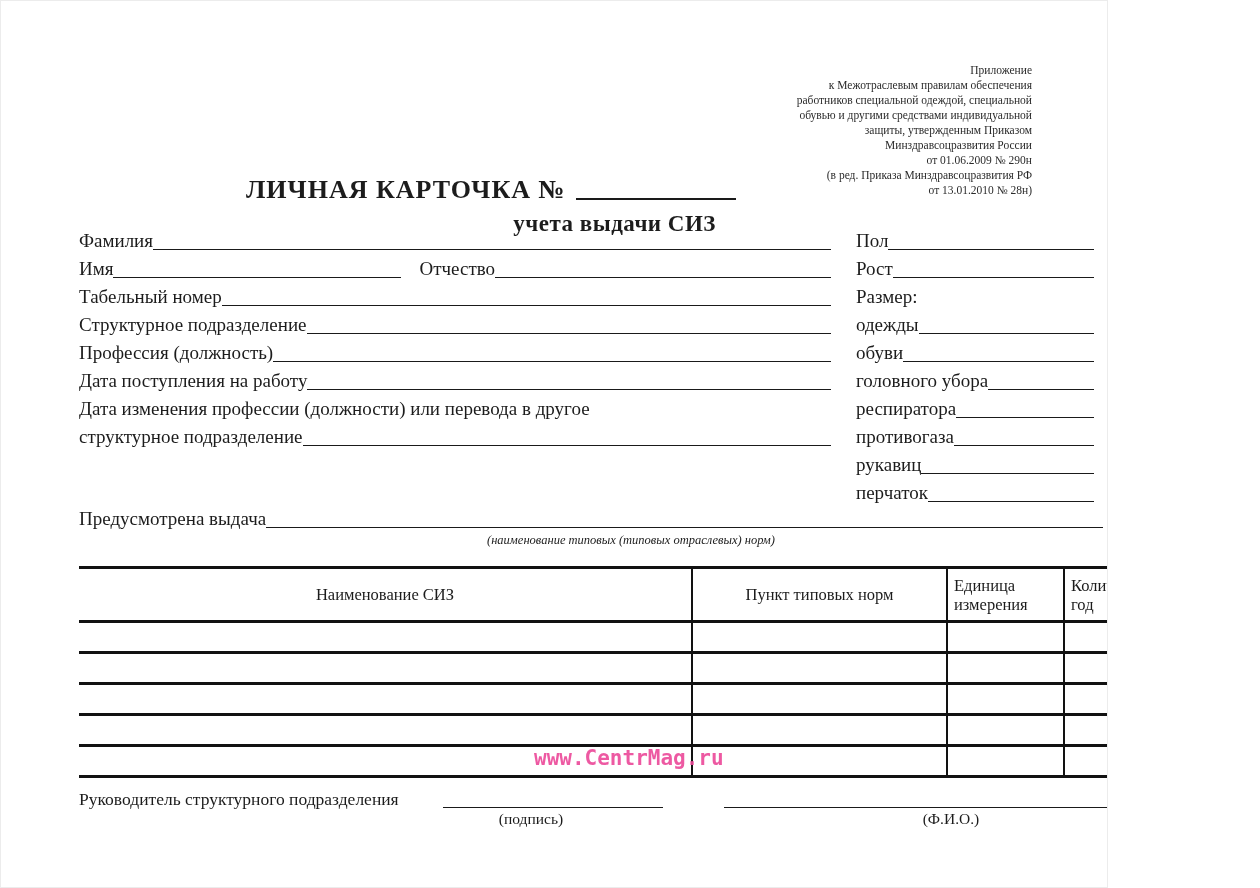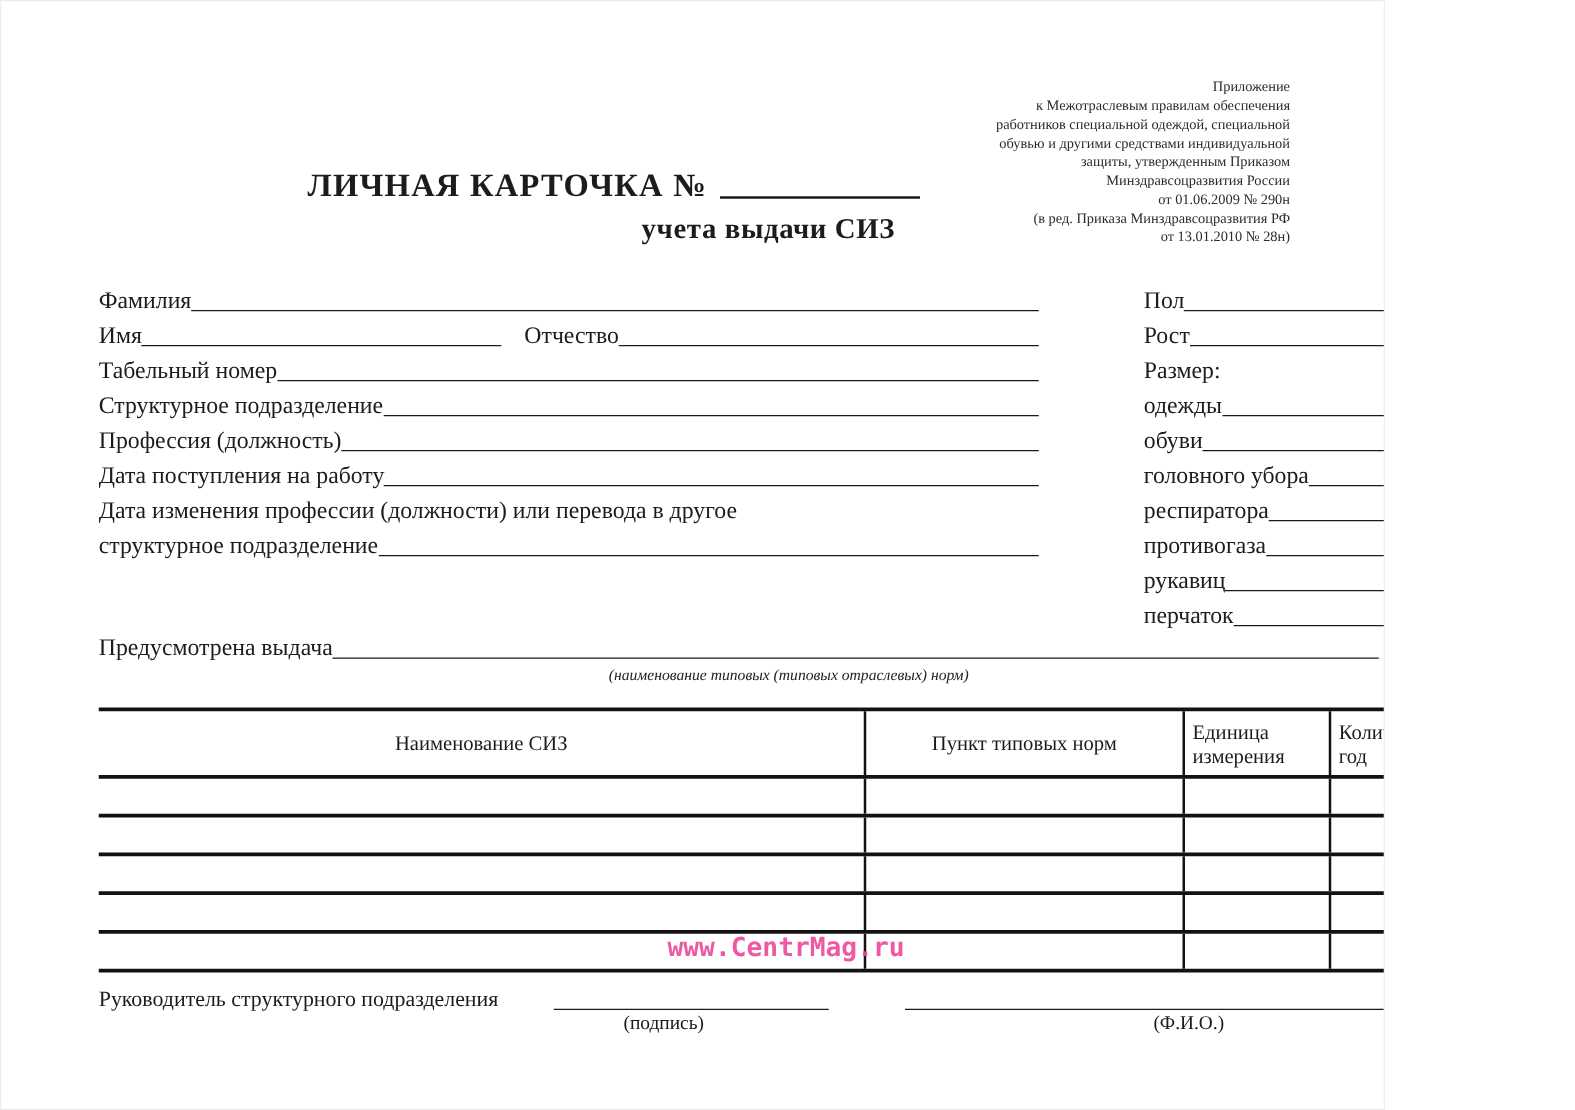--- a/index.html
+++ b/index.html
@@ -30,20 +30,21 @@
 
   
   .title-block { position: absolute; left: 245px; top: 133px; width: 470px; }
   .title-line1 {
     display: flex;
     align-items: baseline;
     font-weight: bold;
     font-size: 26px;
     letter-spacing: 1px;
     white-space: nowrap;
+    margin-top: 41px;
   }
   .title-line2 {
     text-align: right;
     font-weight: bold;
     font-size: 23px;
     margin-top: 6px;
     letter-spacing: 0.5px;
   }
 
   
@@ -65,21 +66,21 @@
   .blank.fixed { flex: 0 0 auto; }
   .title-blank {
     flex: 0 0 160px;
     height: 8px;
     border-bottom: 2.2px solid #1a1a1a;
     transform: translateY(2px);
     margin-left: 10px;
   }
 
   .fields-left  { position: absolute; left: 78px;  top: 226px; width: 752px; }
-  .fields-right { position: absolute; left: 914px; top: 226px; width: 238px; }
+  .fields-right { position: absolute; left: 855px; top: 226px; width: 238px; }
   .mid-label { margin-left: 18px; }
 
   .issue-row { position: absolute; left: 78px; top: 504px; width: 1024px; }
   .issue-note {
     position: absolute;
     left: 390px;
     top: 532px;
     width: 480px;
     text-align: center;
     font-style: italic;

